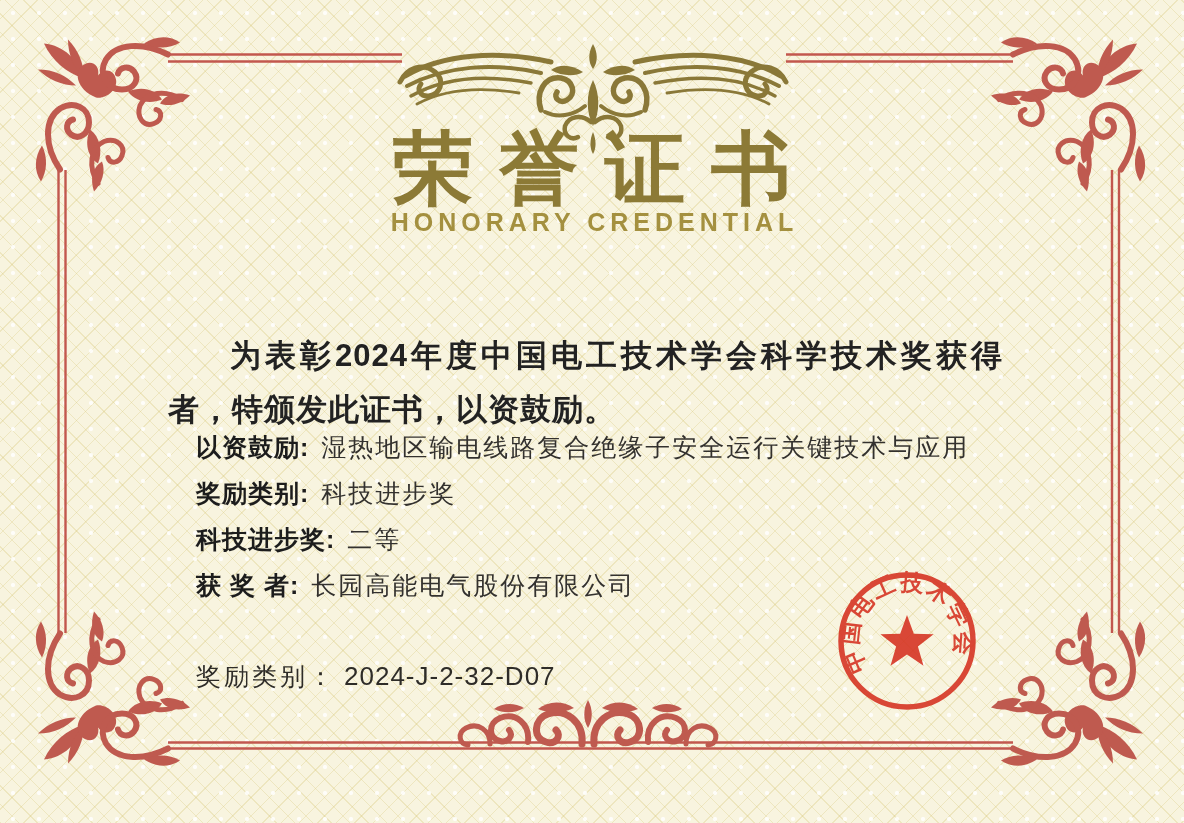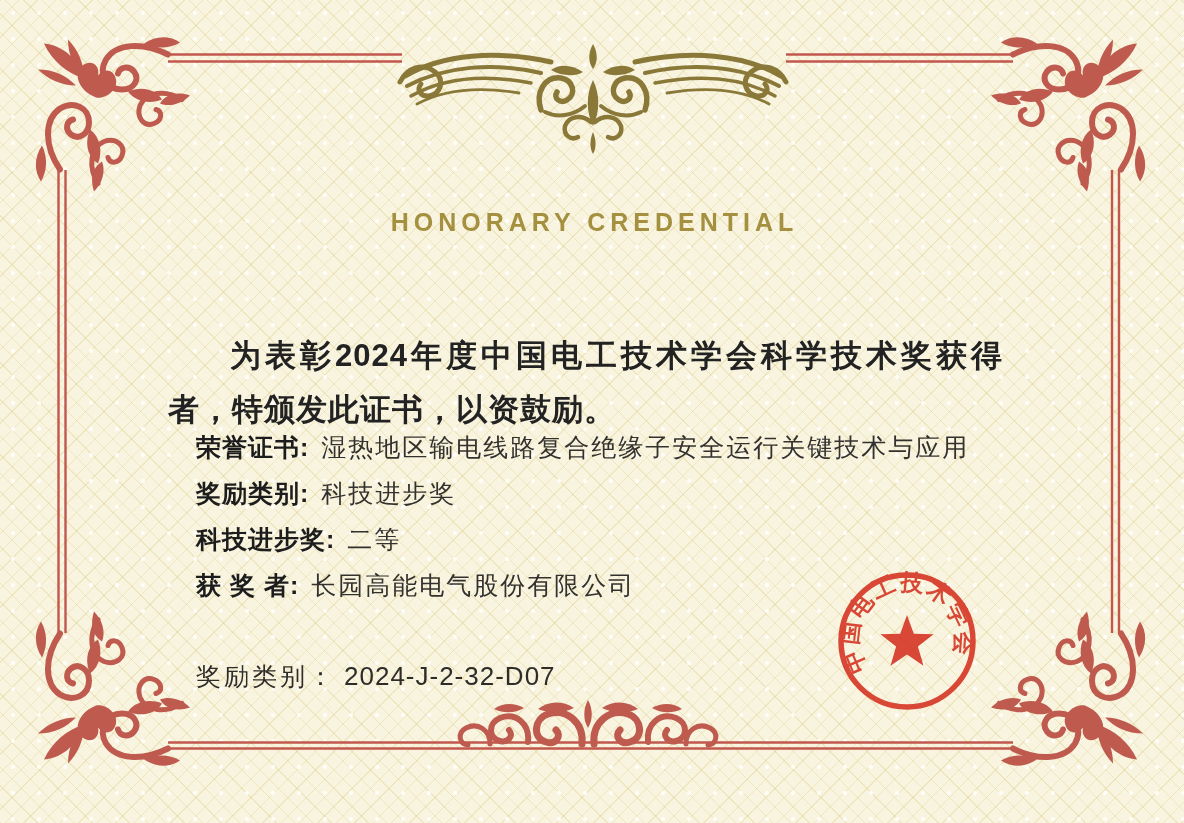--- a/index.html
+++ b/index.html
@@ -149,27 +149,28 @@
       <path d="M0,86 C3.4,94 3.4,102 0,108 C-3.4,102 -3.4,94 0,86 Z" fill="#8a7838"></path>
     </g>
 
     <g transform="translate(588,700)">
       <use href="#bottomWing"></use>
       <use href="#bottomWing" transform="scale(-1,1)"></use>
       <path d="M0,0 C5,9 5,20 0,28 C-5,20 -5,9 0,0 Z" fill="#bf5a4f"></path>
     </g>
   </svg>
 
+  <div class="title">荣誉证书</div>
   <div class="subtitle">HONORARY CREDENTIAL</div>
 
   <p class="citation">为表彰2024年度中国电工技术学会科学技术奖获得者，特颁发此证书，以资鼓励。</p>
 
   <div class="fields">
     <div class="field-row">
-      <span class="field-label">荣誉证书:</span><span class="field-value">湿热地区输电线路复合绝缘子安全运行关键技术与应用</span>
+      <span class="field-label">以资鼓励:</span><span class="field-value">湿热地区输电线路复合绝缘子安全运行关键技术与应用</span>
     </div>
     <div class="field-row">
       <span class="field-label">奖励类别:</span><span class="field-value">科技进步奖</span>
     </div>
     <div class="field-row">
       <span class="field-label">科技进步奖:</span><span class="field-value">二等</span>
     </div>
     <div class="field-row">
       <span class="field-label">获 奖 者:</span><span class="field-value">长园高能电气股份有限公司</span>
     </div>

